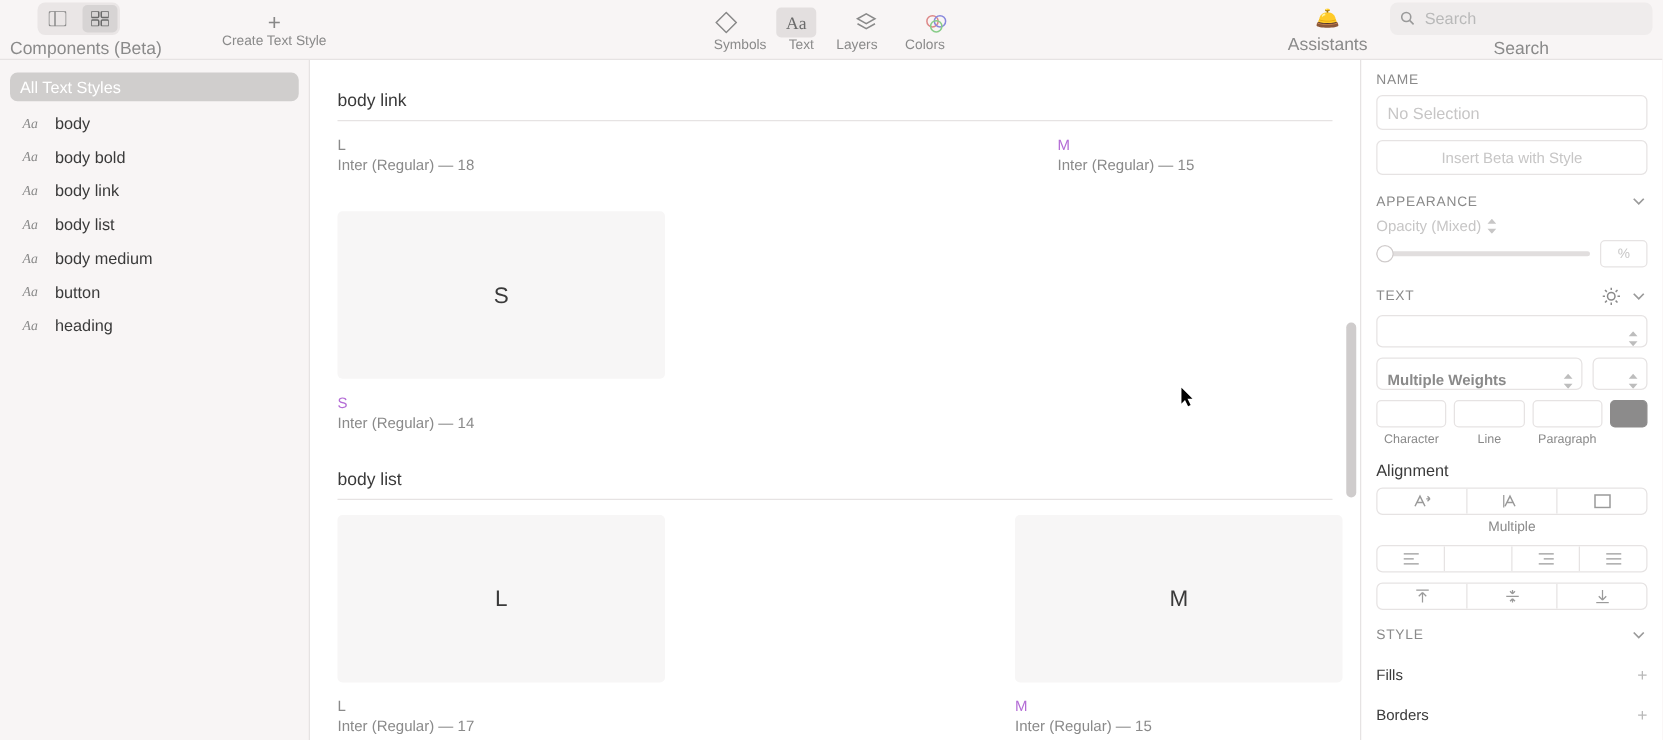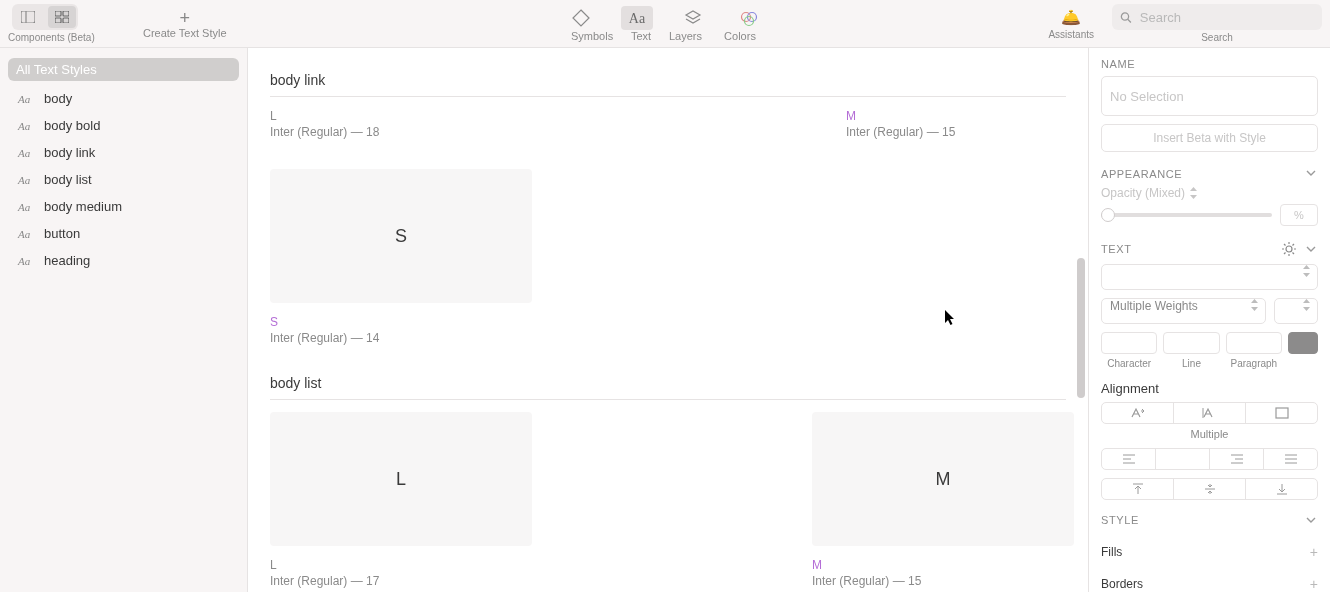--- a/index.html
+++ b/index.html
@@ -49,21 +49,21 @@
 
   .tb-create { display: flex; flex-direction: column; align-items: center; justify-content: center; width: 180px; }
   .tb-create .plus { font-size: 18px; color: #888; line-height: 18px; }
 
   .toolbar-left { display: flex; align-items: center; }
   .toolbar-center { position: absolute; left: 50%; transform: translateX(-50%); display: flex; align-items: center; }
   .toolbar-right { margin-left: auto; display: flex; align-items: center; gap: 18px; }
 
   .tb-stack { display: flex; flex-direction: column; align-items: center; gap: 2px; }
   .tb-stack .icon-box { height: 20px; display: flex; align-items: center; justify-content: center; }
-  .tb-stack .lbl { font-size: 10px; color: var(--text-secondary); }
+  .tb-stack .lbl { font-size: 14px; color: var(--text-secondary); }
 
   .search-wrap {
     display: flex; align-items: center;
     background: #efecec; border-radius: 6px;
     height: 26px; padding: 0 8px; width: 210px;
     color: var(--text-muted);
     gap: 6px;
   }
   .search-wrap input {
     border: none; background: transparent; outline: none; width: 100%;
@@ -154,21 +154,21 @@
   }
   .ins-section-header {
     display: flex; align-items: flex-end; justify-content: space-between;
     font-size: 11px; letter-spacing: 0.6px; color: var(--text-secondary);
     margin: 6px 0 6px 0;
   }
   .ins-section-header.first { margin-top: 0; }
   .chev { width: 14px; height: 14px; }
 
   .no-selection {
-    height: 40px; border: 1px solid var(--border); border-radius: 5px;
+    height: 28px; border: 1px solid var(--border); border-radius: 5px;
     display: flex; align-items: center; padding: 0 8px;
     color: var(--disabled-text); font-size: 13px; margin-bottom: 8px;
   }
   .btn-disabled {
     height: 28px; border: 1px solid var(--border); border-radius: 5px;
     display: flex; align-items: center; justify-content: center;
     color: var(--disabled-text); font-size: 12px; margin-bottom: 14px;
   }
 
   .opacity-label { font-size: 12px; color: var(--disabled-text); margin-bottom: 4px; display: flex; align-items: center; gap: 4px; }
@@ -188,23 +188,24 @@
 
   .text-row {
     display: flex; align-items: center; justify-content: space-between;
     margin-bottom: 8px;
   }
   .text-row .h { font-size: 11px; letter-spacing: 0.6px; color: var(--text-secondary); }
   .text-row .icons { display: flex; gap: 8px; align-items: center; }
 
   .dropdown {
     height: 26px; border: 1px solid var(--border); border-radius: 5px;
-    display: flex; align-items: flex-start; justify-content: space-between;
+    display: flex; align-items: flex-end; justify-content: space-between;
     padding: 0 6px 0 8px; font-size: 12px; color: var(--text-secondary);
     margin-bottom: 8px;
+    font-weight: bold;
   }
   .weights-row { display: flex; gap: 8px; margin-bottom: 8px; }
   .weights-row .dropdown { flex: 1; margin-bottom: 0; }
   .weights-row .small { width: 44px; flex: none; }
 
   .char-line-para {
     display: flex; gap: 6px; margin-bottom: 4px;
   }
   .clp-box {
     height: 22px; border: 1px solid var(--border); border-radius: 4px;

